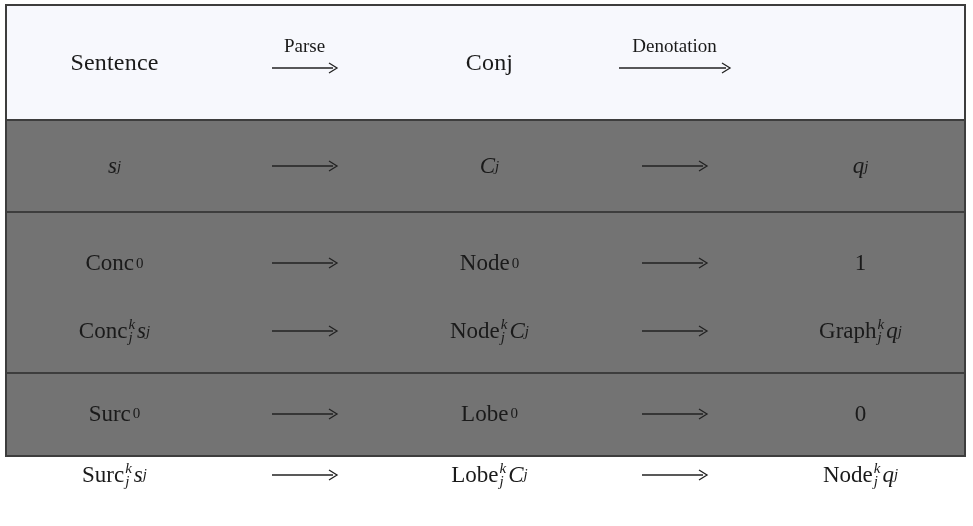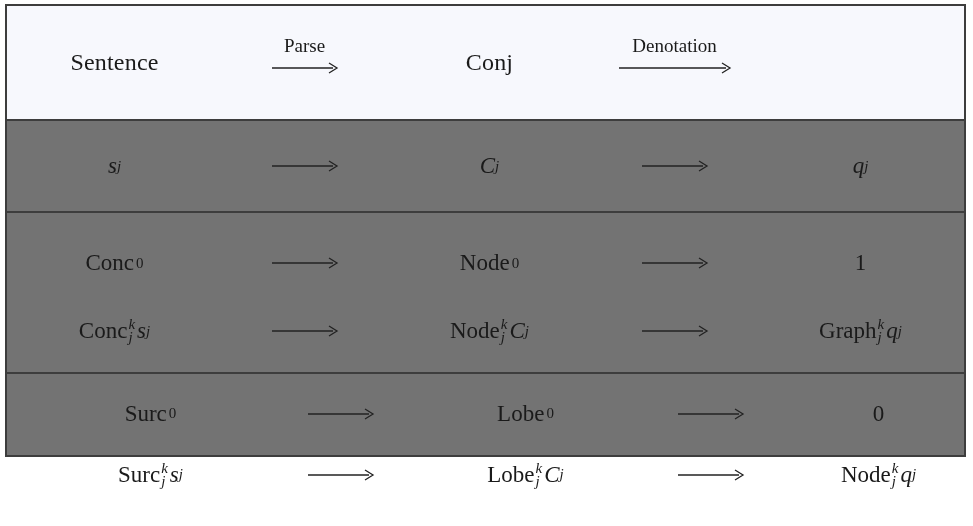--- a/index.html
+++ b/index.html
@@ -39,21 +39,21 @@
   .arrow-cell{
     display:flex;flex-direction:column;align-items:center;justify-content:center;
   }
   .header-arrow-cell{transform:translateY(-8px);}
   .arrow-label{font-size:19px;margin-bottom:4px;}
   .arrow-svg{display:block;}
   
   .duo{display:flex;flex-direction:column;}
   .sec-conc .sub-row{height:68px;}
   .sec-conc{padding-top:16px;}
-  .sec-surc .sub-row{height:61px;padding-left:36px;}
+  .sec-surc .sub-row{height:61px;}
   .sec-surc{padding-top:9px;}
   
   .m{font-size:23px;white-space:nowrap;}
   .mi{font-style:italic;}
   .msup{font-size:15px;vertical-align:8px;margin-left:2px;font-style:normal;}
   .msub{font-size:15px;vertical-align:-5px;font-style:italic;}
   .mstack{
     display:inline-flex;flex-direction:column;align-items:flex-start;
     font-size:15px;line-height:13px;vertical-align:-7px;
     margin:0 2px 0 1px;

